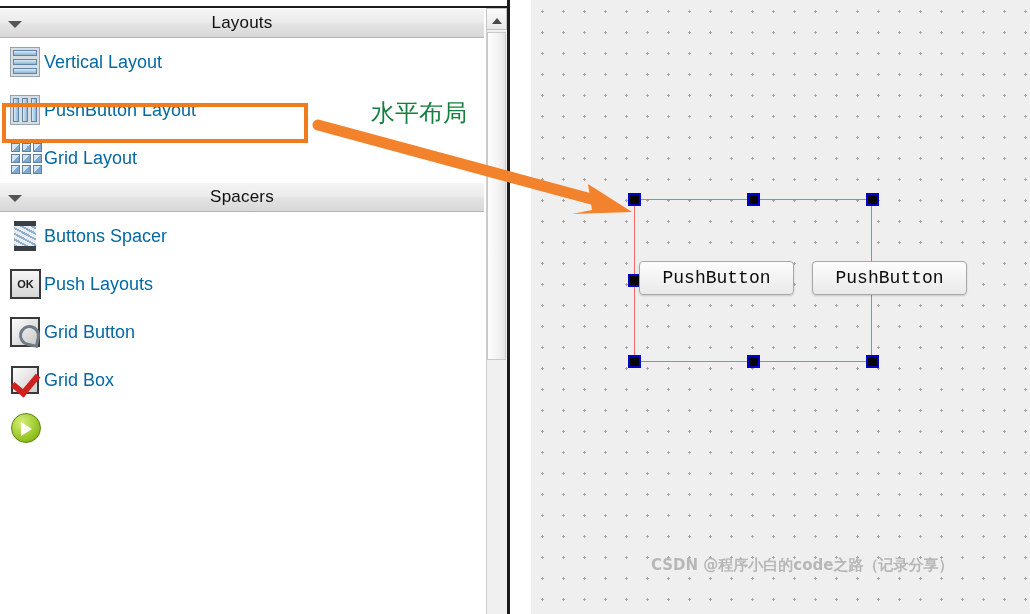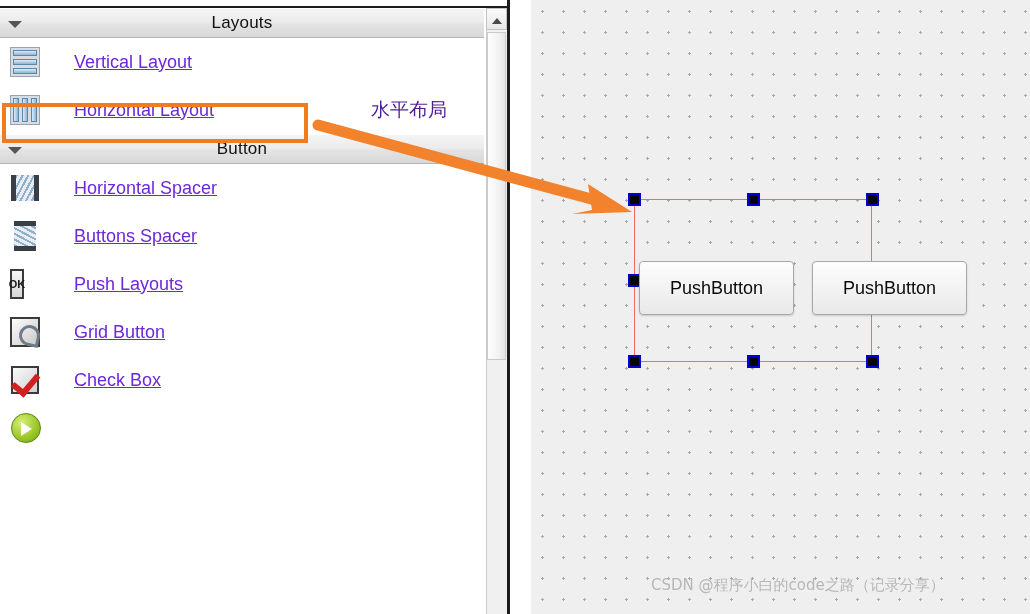--- a/index.html
+++ b/index.html
@@ -15,40 +15,40 @@
   #panel-border{position:absolute;left:507px;top:0;width:3px;height:614px;background:#1c1c1c;}
   .section-header{
     position:relative;height:30px;box-sizing:border-box;
     background:linear-gradient(to bottom,#f4f4f4 0%,#ececec 45%,#e3e3e3 55%,#d8d8d8 100%);
     border-top:1px solid #ffffff;border-bottom:1px solid #b4b4b4;
     display:flex;align-items:center;justify-content:center;width:484px;
   }
   .section-header .caret{position:absolute;left:8px;top:12px;width:0;height:0;border-left:7px solid transparent;border-right:7px solid transparent;border-top:7px solid #555;}
   .section-header .title{font-size:17px;color:#101010;letter-spacing:.2px;}
   .row{display:flex;align-items:center;height:48px;width:484px;background:#fff;padding-left:6px;box-sizing:border-box;}
-  .row .label{font-size:18px;color:#6d28d9;margin-left:30px;white-space:nowrap;text-decoration:underline;}
+  .row .label{font-size:18px;color:#0369a1;margin-left:0;white-space:nowrap;}
   .icon-wrap{width:38px;height:38px;position:relative;flex:0 0 38px;}
 
   
   .ic-vlayout,.ic-hlayout{position:absolute;left:4px;top:4px;width:30px;height:30px;background:#d8dde2;border:1px solid #9aa3ac;box-sizing:border-box;display:flex;}
   .ic-vlayout{flex-direction:column;justify-content:space-between;padding:2px;}
   .ic-vlayout i{display:block;height:6px;background:linear-gradient(to bottom,#d7ecfb,#8fb6d4);border:1px solid #5f86a8;box-sizing:border-box;}
   .ic-hlayout{flex-direction:row;justify-content:space-between;padding:2px;}
   .ic-hlayout i{display:block;width:6px;background:linear-gradient(to right,#d7ecfb,#8fb6d4);border:1px solid #5f86a8;box-sizing:border-box;}
 
   .ic-grid,.ic-form{position:absolute;left:5px;top:4px;display:grid;gap:2px;}
   .ic-grid{grid-template-columns:repeat(3,9px);grid-template-rows:repeat(3,9px);}
   .ic-form{grid-template-columns:repeat(2,9px);grid-template-rows:repeat(3,9px);left:9px;}
   .ic-grid s,.ic-form s{display:block;background:linear-gradient(135deg,#cfe6f8 50%,#7fa8cc 50%);border:1px solid #64809a;box-sizing:border-box;text-decoration:none;}
 
   .ic-hspacer,.ic-vspacer{position:absolute;left:5px;top:6px;width:28px;height:26px;box-sizing:border-box;}
   .ic-hspacer{background:repeating-linear-gradient(118deg,#8fb0c8 0 2px,#e7edf2 2px 5px);border-left:5px solid #3a3f45;border-right:5px solid #3a3f45;}
   .ic-vspacer{width:22px;left:8px;height:30px;top:4px;background:repeating-linear-gradient(28deg,#8fb0c8 0 2px,#e7edf2 2px 5px);border-top:5px solid #3a3f45;border-bottom:5px solid #3a3f45;}
 
-  .ic-push{position:absolute;left:4px;top:4px;width:14px;height:30px;background:linear-gradient(to bottom,#f6f6f6,#d6d6d6);border:2px solid #3a3a3a;box-sizing:border-box;display:flex;align-items:center;justify-content:center;font-size:11px;font-weight:bold;color:#1a1a1a;font-family:"Liberation Sans",sans-serif;}
+  .ic-push{position:absolute;left:4px;top:4px;width:31px;height:30px;background:linear-gradient(to bottom,#f6f6f6,#d6d6d6);border:2px solid #3a3a3a;box-sizing:border-box;display:flex;align-items:center;justify-content:center;font-size:11px;font-weight:bold;color:#1a1a1a;font-family:"Liberation Sans",sans-serif;}
   .ic-tool{position:absolute;left:4px;top:4px;width:30px;height:30px;background:linear-gradient(135deg,#fdfdfd,#c9c9c9);border:2px solid #3a3a3a;box-sizing:border-box;}
   .ic-tool:after{content:"";position:absolute;left:7px;top:6px;width:15px;height:15px;border:3px solid #6f7b86;border-radius:50% 50% 0 50%;transform:rotate(12deg);}
   .ic-radio{position:absolute;left:6px;top:6px;width:26px;height:26px;border-radius:50%;background:linear-gradient(135deg,#fafafa,#b8b8b8);border:2px solid #4a4a4a;box-sizing:border-box;}
   .ic-radio:after{content:"";position:absolute;left:7px;top:7px;width:8px;height:8px;border-radius:50%;background:#151515;}
   .ic-check{position:absolute;left:5px;top:5px;width:28px;height:28px;background:linear-gradient(135deg,#fbfbfb,#cfcfcf);border:2px solid #3a3a3a;box-sizing:border-box;}
   .ic-check:after{content:"";position:absolute;left:4px;top:1px;width:11px;height:20px;border:solid #d21f1f;border-width:0 6px 6px 0;transform:rotate(40deg);}
   .ic-cmdlink{position:absolute;left:5px;top:4px;width:30px;height:30px;border-radius:50%;background:radial-gradient(circle at 35% 30%,#d6ef7a,#8fbf1d 70%,#6d9a0f);border:1px solid #5d8410;box-sizing:border-box;}
   .ic-cmdlink:after{content:"";position:absolute;left:9px;top:8px;width:0;height:0;border-top:7px solid transparent;border-bottom:7px solid transparent;border-left:11px solid #ffffff;}
 
   
@@ -67,36 +67,36 @@
     background-color:#efefef;
     background-image:radial-gradient(#a8a8a8 1px, transparent 1.2px);
     background-size:21px 21px;background-position:1px 1px;
   }
   
   #sel-rect{position:absolute;left:103px;top:199px;width:238px;height:163px;border:1.5px solid #f06a6a;box-sizing:border-box;}
   .handle{position:absolute;width:13px;height:13px;background:#0000cc;border:2px solid #0000cc;box-sizing:border-box;}
   .handle i{display:block;width:100%;height:100%;background:#050505;}
   
   .pbtn{
-    position:absolute;height:54px;
+    position:absolute;height:34px;
     background:linear-gradient(to bottom,#fdfdfd,#f2f2f2 55%,#e9e9e9);
     border:1.5px solid #a8a8a8;border-radius:4px;box-sizing:border-box;
     display:flex;align-items:center;justify-content:center;
-    font-family:Liberation Sans, sans-serif;font-size:18px;color:#0a0a0a;
+    font-family:Liberation Mono, monospace;font-size:18px;color:#0a0a0a;
     box-shadow:0 1px 2px rgba(0,0,0,.16);
   }
   #pbtn1{left:108px;top:261px;width:155px;}
   #pbtn2{left:281px;top:261px;width:155px;}
 
   
-  #anno-text{position:absolute;left:371px;top:97px;font-size:19px;color:#4c1d95;font-family:"DejaVu Sans",sans-serif;text-shadow:0 0 3px #fff,0 0 3px #fff,0 0 2px #fff;white-space:nowrap;}
+  #anno-text{position:absolute;left:371px;top:97px;font-size:24px;color:#15803d;font-family:"DejaVu Sans",sans-serif;text-shadow:0 0 3px #fff,0 0 3px #fff,0 0 2px #fff;white-space:nowrap;}
   #anno-arrow{position:absolute;left:300px;top:90px;width:340px;height:125px;pointer-events:none;}
 
   
-  #watermark{position:absolute;left:651px;top:576px;font-size:15px;color:#b7b7b7;font-family:"DejaVu Sans",sans-serif;white-space:nowrap;}
+  #watermark{position:absolute;left:651px;top:556px;font-size:15px;color:#b7b7b7;font-family:"DejaVu Sans",sans-serif;white-space:nowrap;font-weight:bold;}
 </style>
 </head>
 <body>
 
 <div id="top-strip"></div>
 
 <div id="widget-panel">
 
   <div class="section-header">
     <span class="caret"></span>
@@ -115,36 +115,46 @@
   </div>
 
   <div class="row">
     <span class="icon-wrap">
       <span class="ic-hlayout">
           <i></i>
           <i></i>
           <i></i>
         </span>
     </span>
-    <span class="label">Horizontal Layout</span>
-  </div>
-
+    <span class="label">PushButton Layout</span>
+  </div>
+
+  <div class="row">
+    <span class="icon-wrap">
+      <span class="ic-grid">
+          <s></s>
+          <s></s>
+          <s></s>
+          <s></s>
+          <s></s>
+          <s></s>
+          <s></s>
+          <s></s>
+          <s></s>
+        </span>
+    </span>
+    <span class="label">Grid Layout</span>
+  </div>
 
 
   <div class="section-header">
     <span class="caret"></span>
-    <span class="title">Button</span>
-  </div>
-
-  <div class="row">
-    <span class="icon-wrap">
-      <span class="ic-hspacer"></span>
-    </span>
-    <span class="label">Horizontal Spacer</span>
-  </div>
+    <span class="title">Spacers</span>
+  </div>
+
 
   <div class="row">
     <span class="icon-wrap">
       <span class="ic-vspacer"></span>
     </span>
     <span class="label">Buttons Spacer</span>
   </div>
 
 
   <div class="row">
@@ -159,21 +169,21 @@
       <span class="ic-tool"></span>
     </span>
     <span class="label">Grid Button</span>
   </div>
 
 
   <div class="row">
     <span class="icon-wrap">
       <span class="ic-check"></span>
     </span>
-    <span class="label">Check Box</span>
+    <span class="label">Grid Box</span>
   </div>
 
   <div class="row">
     <span class="icon-wrap">
       <span class="ic-cmdlink"></span>
     </span>
   </div>
 
   <div id="hl-box"></div>
 </div>

